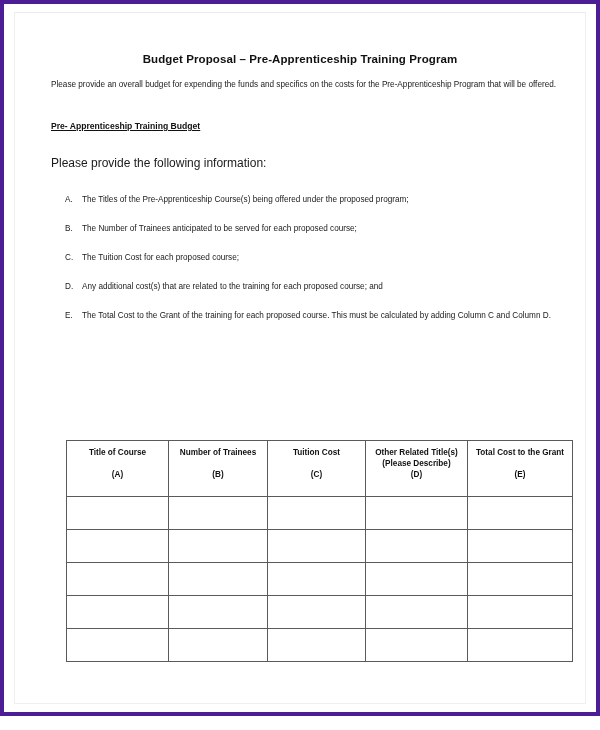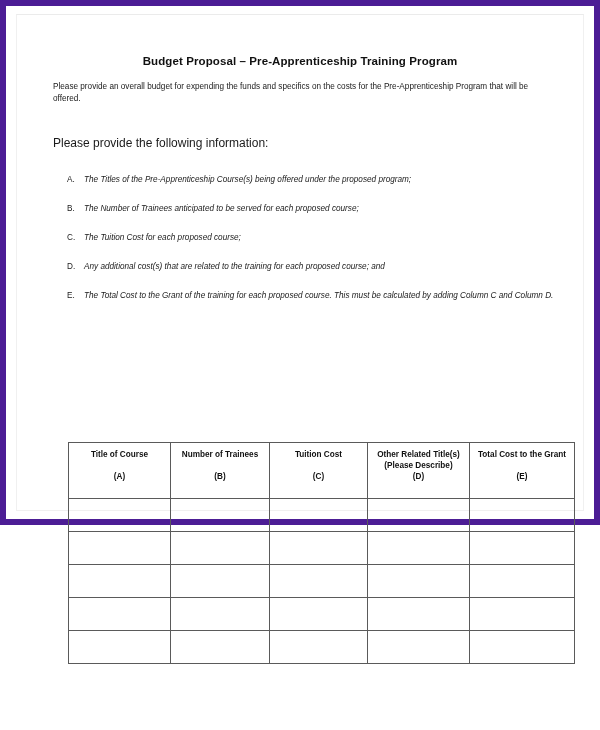--- a/index.html
+++ b/index.html
@@ -11,24 +11,24 @@
     height: 730px;
     background: #ffffff;
     font-family: "Liberation Sans", sans-serif;
     color: #1a1a1a;
     overflow: hidden;
   }
 
   .page {
     position: relative;
     width: 600px;
-    height: 525px;
+    height: 716px;
     background: #ffffff;
     box-sizing: border-box;
-    border: 6px solid #4c1d95;
+    border: 4px solid #4c1d95;
   }
 
   .page-inner {
     position: absolute;
     left: 10px;
     top: 8px;
     right: 10px;
     bottom: 8px;
     border: 1px solid #f0f0f0;
     border-top: 1px solid #ebebeb;
@@ -115,21 +115,20 @@
   }
 
   .alpha-marker {
     width: 17px;
     flex: 0 0 17px;
     color: #1a1a1a;
   }
 
   .alpha-text {
     flex: 1 1 auto;
-    font-style: italic;
   }
 
   .budget-table-wrap {
     position: absolute;
     left: 46px;
     top: 436px;
     width: 506px;
     padding-left: 16px;
   }
 
@@ -196,20 +195,23 @@
 <div class="page">
   <div class="page-inner"></div>
 
   <div class="content">
 
     <h1 class="doc-title">Budget Proposal – Pre-Apprenticeship Training Program</h1>
 
 
     <p class="intro">Please provide an overall budget for expending the funds and specifics on the costs for the Pre-Apprenticeship Program that will be offered.</p>
 
+    <div class="section-heading">
+      <span>Pre- Apprenticeship Training Budget</span>
+    </div>
 
     <p class="lead-in">Please provide the following information:</p>
 
     <ul class="alpha-list">
       <li class="alpha-item">
         <span class="alpha-marker">A.</span>
         <span class="alpha-text">The Titles of the Pre-Apprenticeship Course(s) being offered under the proposed program;</span>
       </li>
       <li class="alpha-item">
         <span class="alpha-marker">B.</span>

